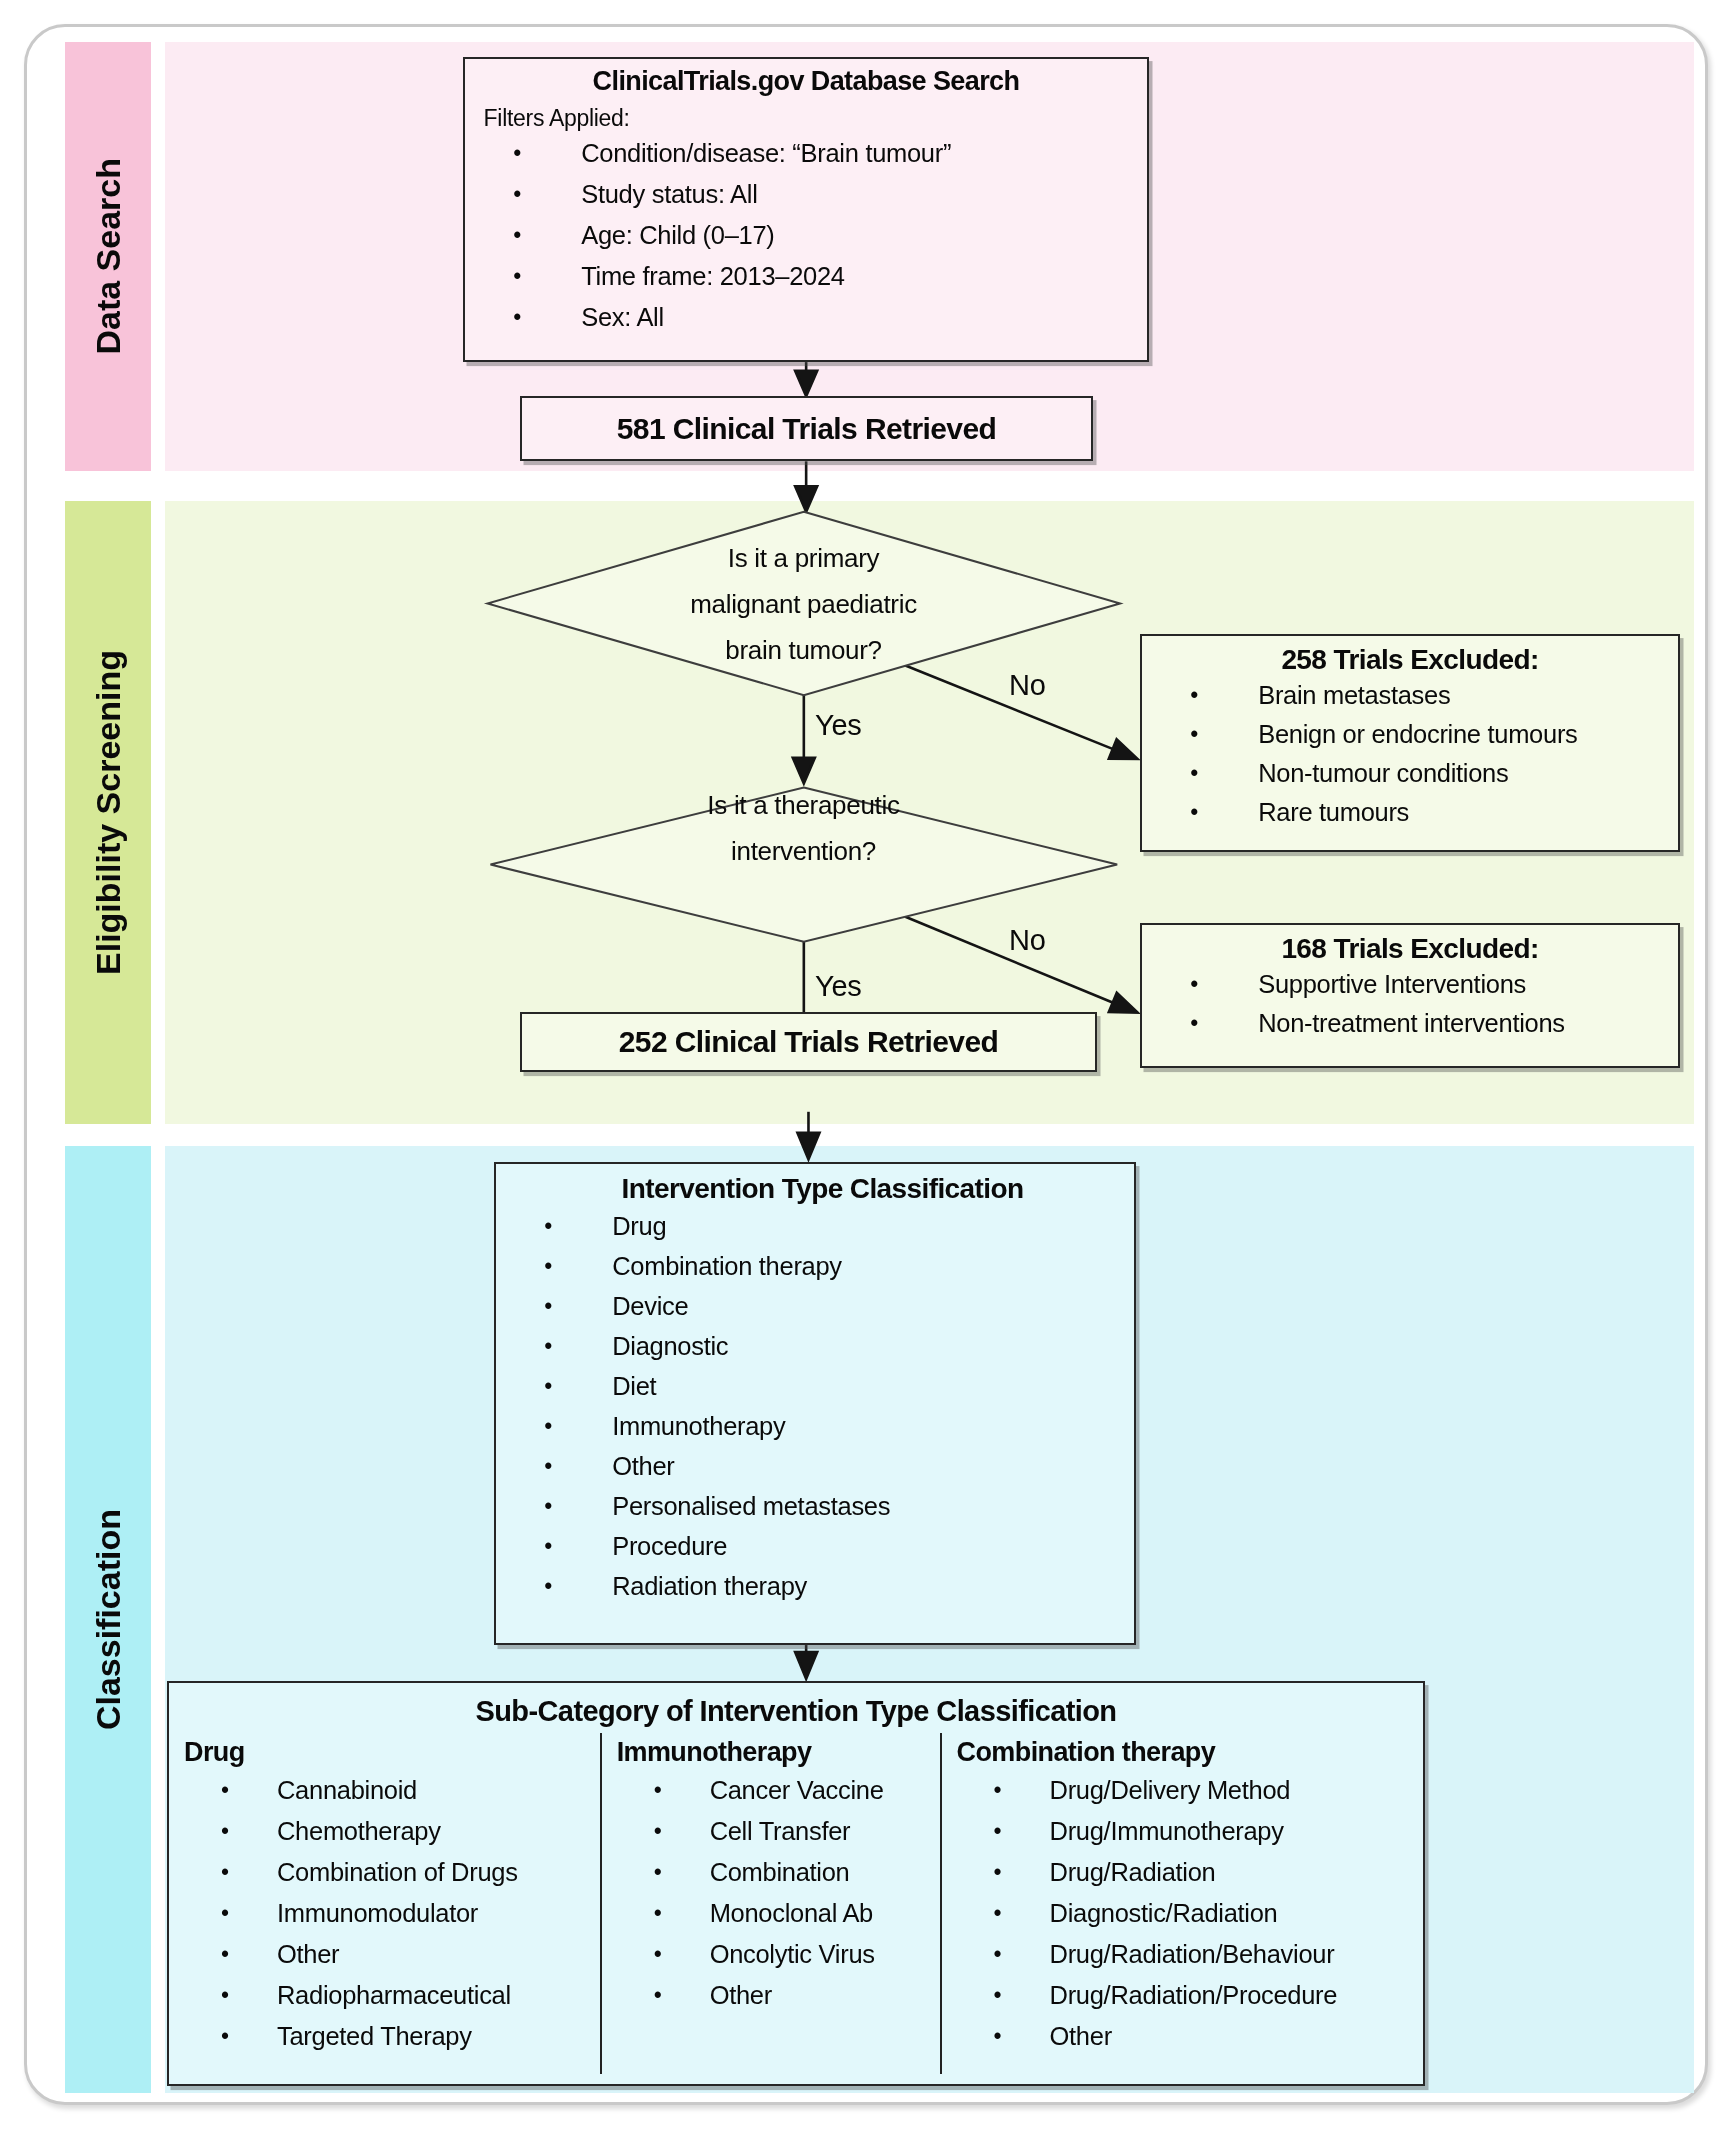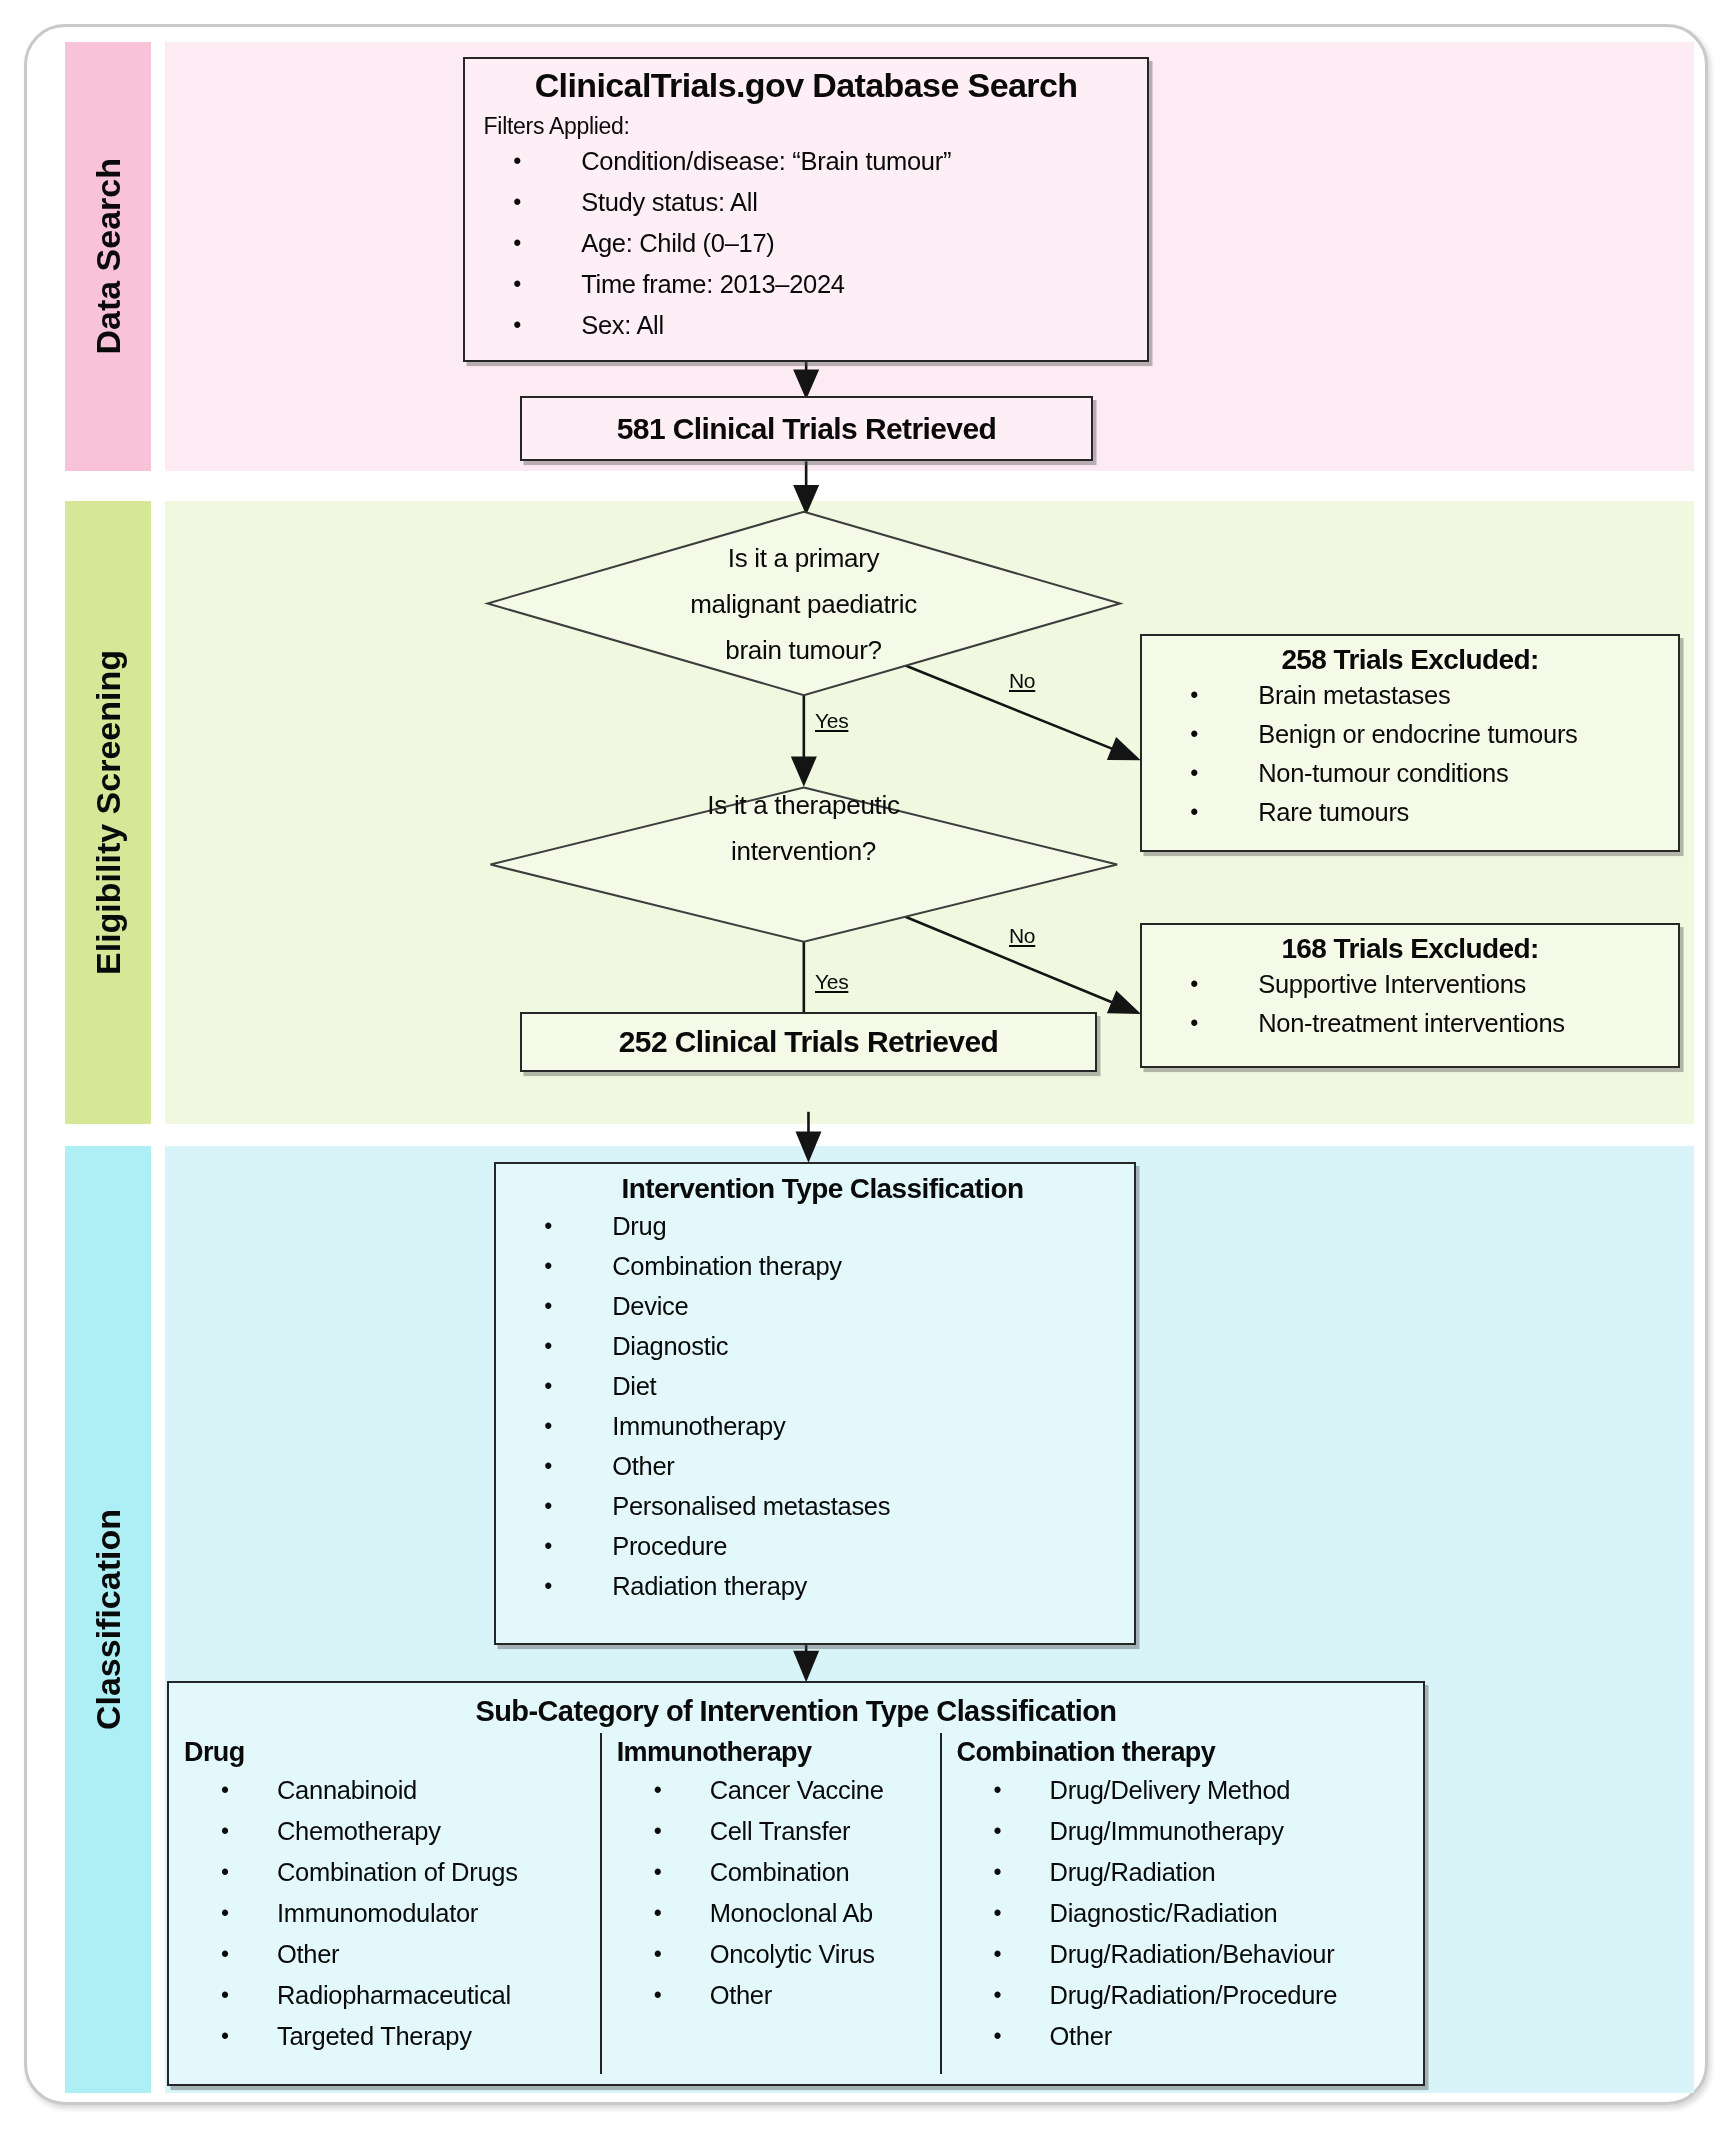--- a/index.html
+++ b/index.html
@@ -25,37 +25,37 @@
   #strip-cyan{background:var(--band_cyan_label);}   #band-cyan{background:var(--band_cyan_bg);}
   #overlay{position:absolute;left:0;top:0;width:1733px;height:2129px;pointer-events:none;}
   .fbox{position:absolute;border:2.9px solid var(--box_border);box-shadow:3.5px 4.1px 0 rgba(80,80,80,.40);}
   .centerline{display:flex;align-items:center;justify-content:center;font-weight:700;font-size:30px;letter-spacing:-0.6px;}
   .box-title{font-weight:700;text-align:center;letter-spacing:-0.6px;}
   ul{list-style:none;}
   .bullets li{display:flex;align-items:center;font-size:25.5px;letter-spacing:-0.3px;white-space:nowrap;padding-left:32px;}
   .bullets li::before{content:"\2022";display:inline-block;padding-left:16.2px;width:68px;flex:0 0 auto;font-size:23px;}
   
   #search-box{left:463px;top:57px;width:686px;height:305px;background:var(--box_pink);}
-  #search-box .box-title{font-size:34px;margin-top:7px;}
+  #search-box .box-title{font-size:27px;margin-top:7px;}
   #search-box .subtitle{font-size:23px;margin:8.1px 0 1.2px 18.6px;letter-spacing:-0.3px;}
   #search-box li{height:41px;}
   
   #box-581{left:520px;top:396px;width:573px;height:65px;background:var(--box_pink);}
   #box-252{left:520px;top:1012px;width:577px;height:60px;background:var(--box_green);}
   
   .excluded{background:var(--box_green);}
   #box-161{left:1140px;top:634px;width:540px;height:218px;}
   #box-168{left:1140px;top:923px;width:540px;height:145px;}
   .excluded .box-title{font-size:28px;margin-top:8.1px;}
   .excluded li{height:39px;}
   
   .dq{position:absolute;text-align:center;font-size:26px;line-height:46px;letter-spacing:-0.3px;}
   #dq1{left:583px;top:535px;width:441px;}
   #dq2{left:583px;top:782px;width:441px;}
-  .branch-label{position:absolute;font-size:21px;letter-spacing:-0.3px;text-decoration:underline;}
+  .branch-label{position:absolute;font-size:29px;letter-spacing:-0.3px;}
   
   #intervention-box{left:494px;top:1162px;width:642px;height:483px;background:var(--box_cyan);}
   #intervention-box .box-title{font-size:28px;text-align:center;margin:9.3px 0 1.2px 15px;}
   #intervention-box li{height:40px;}
   
   #sub-box{left:167px;top:1681px;width:1258px;height:405px;background:var(--box_cyan);}
   #sub-box .box-title{font-size:29px;margin-top:11.6px;}
   #sub-cols{display:flex;margin-top:5.8px;height:341px;}
   .subcol{height:100%;}
   #subcol-drug{width:432px;}

